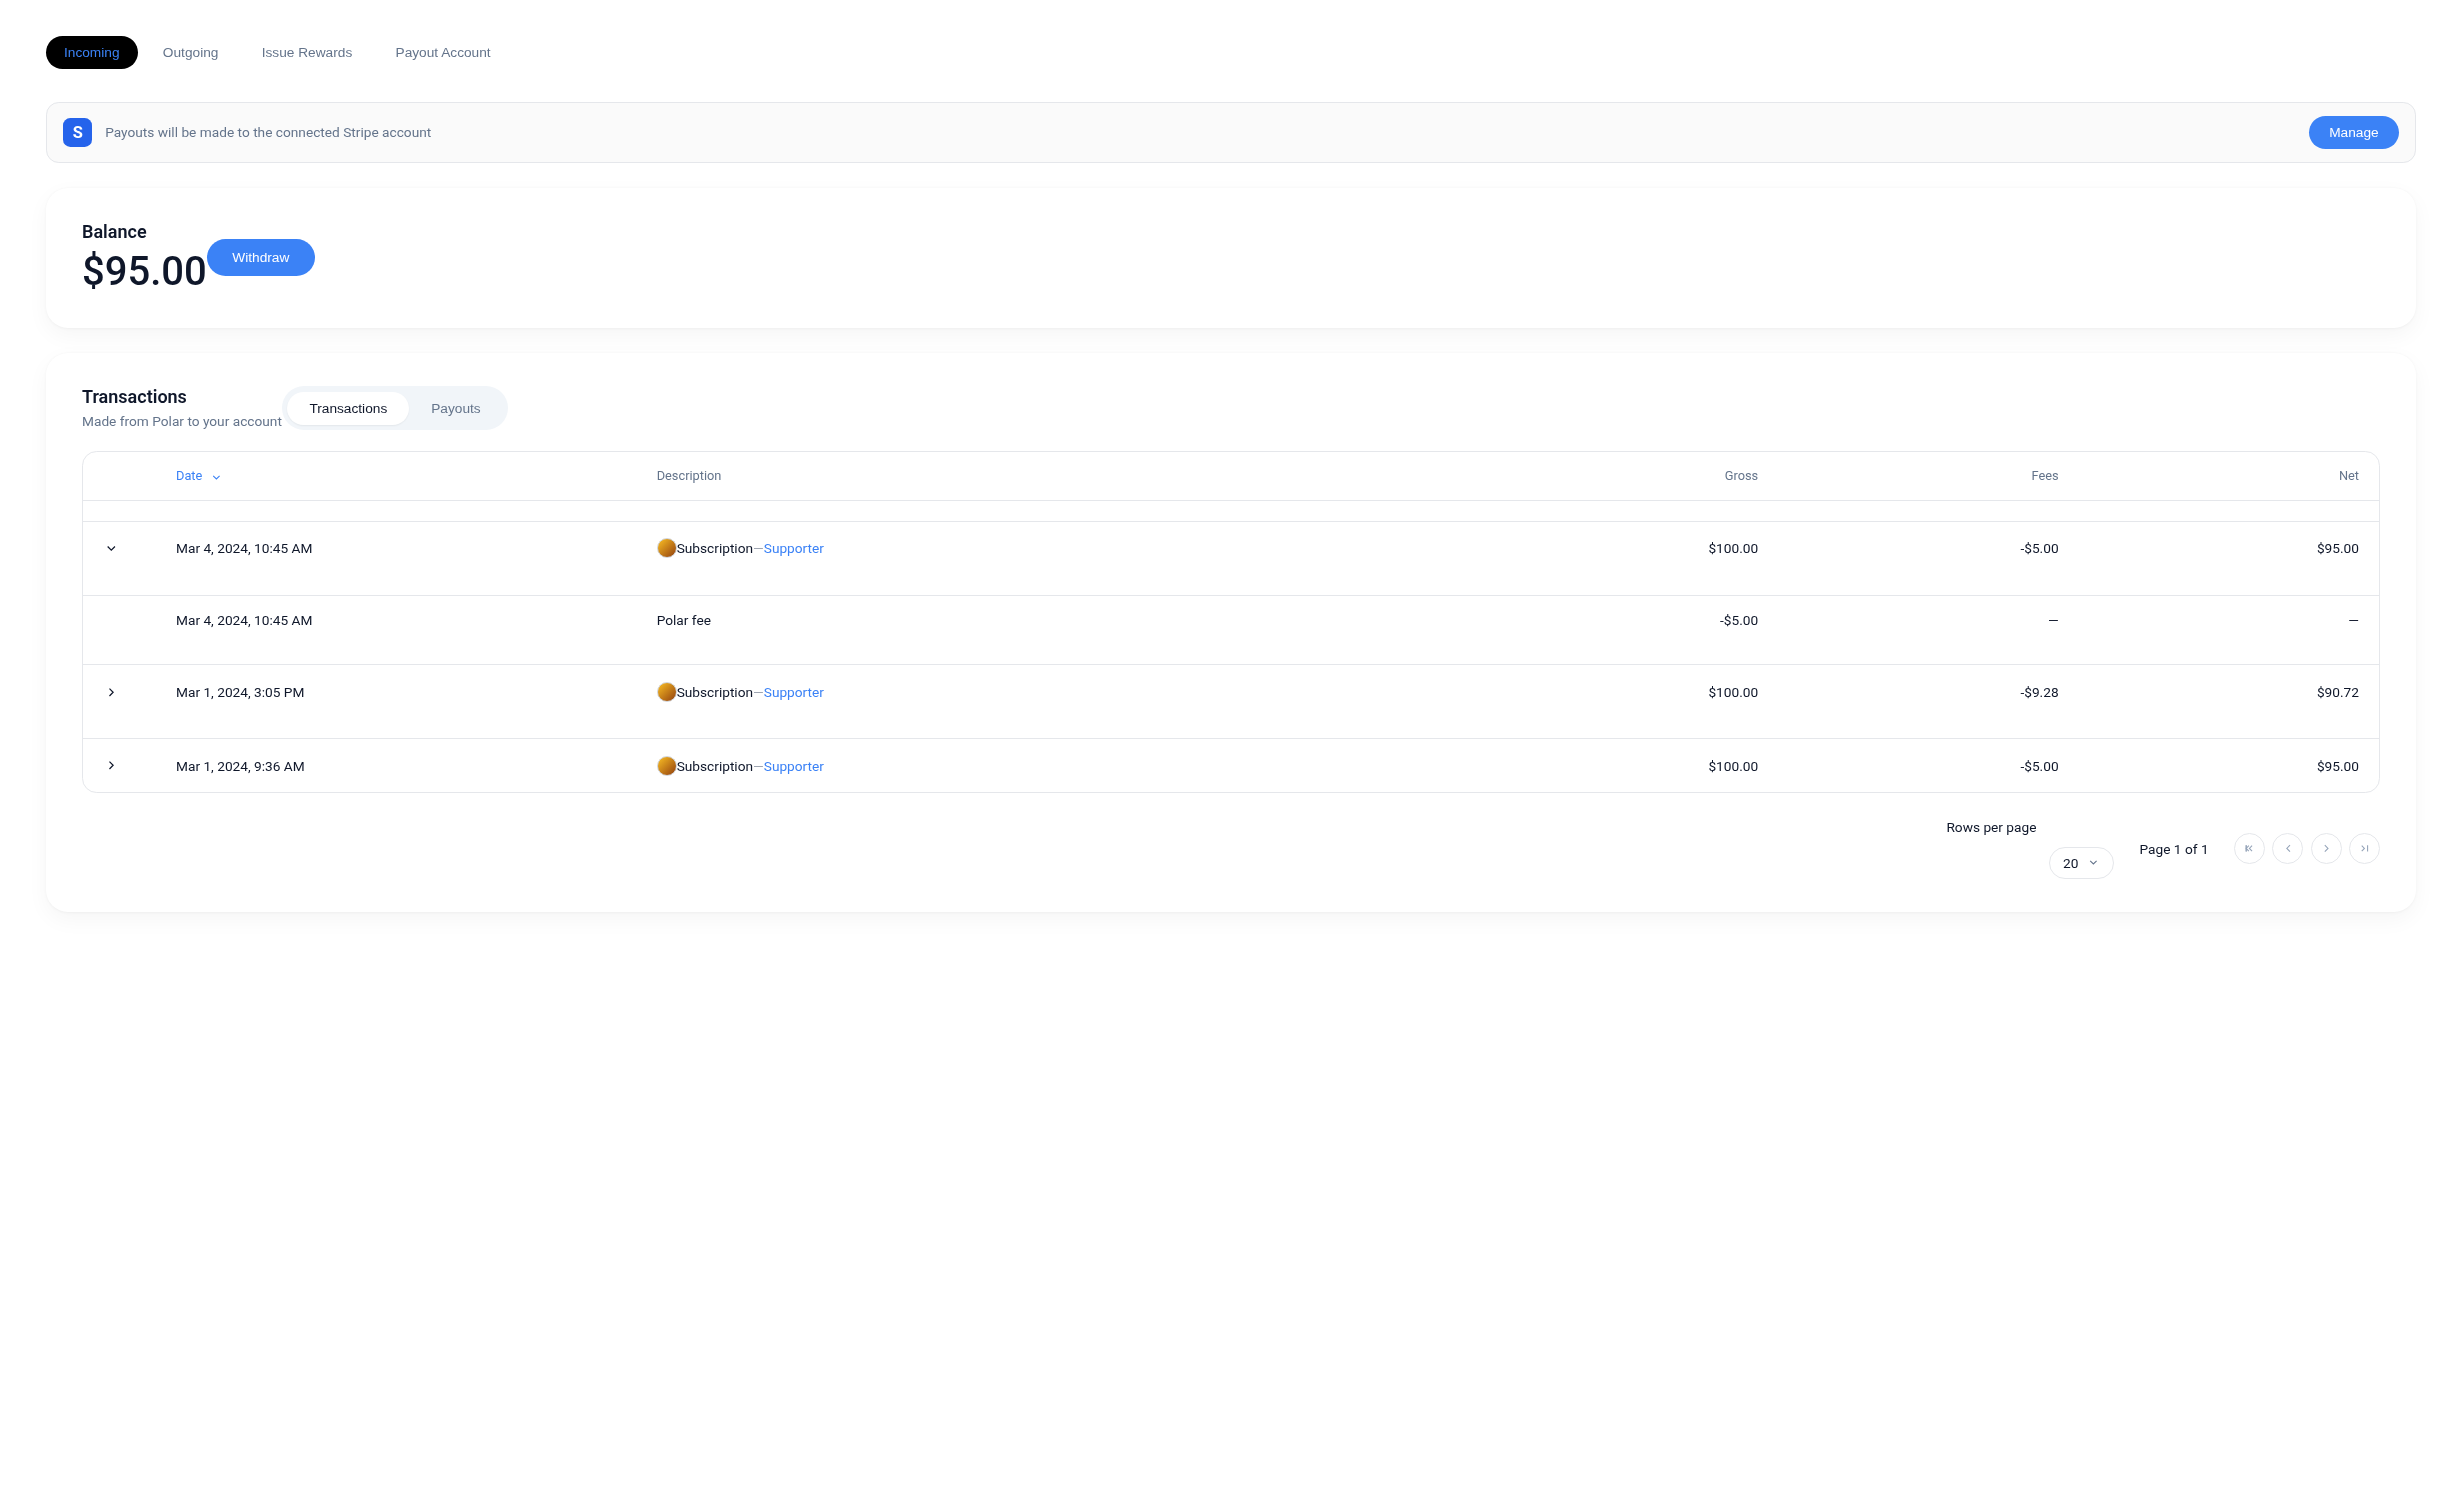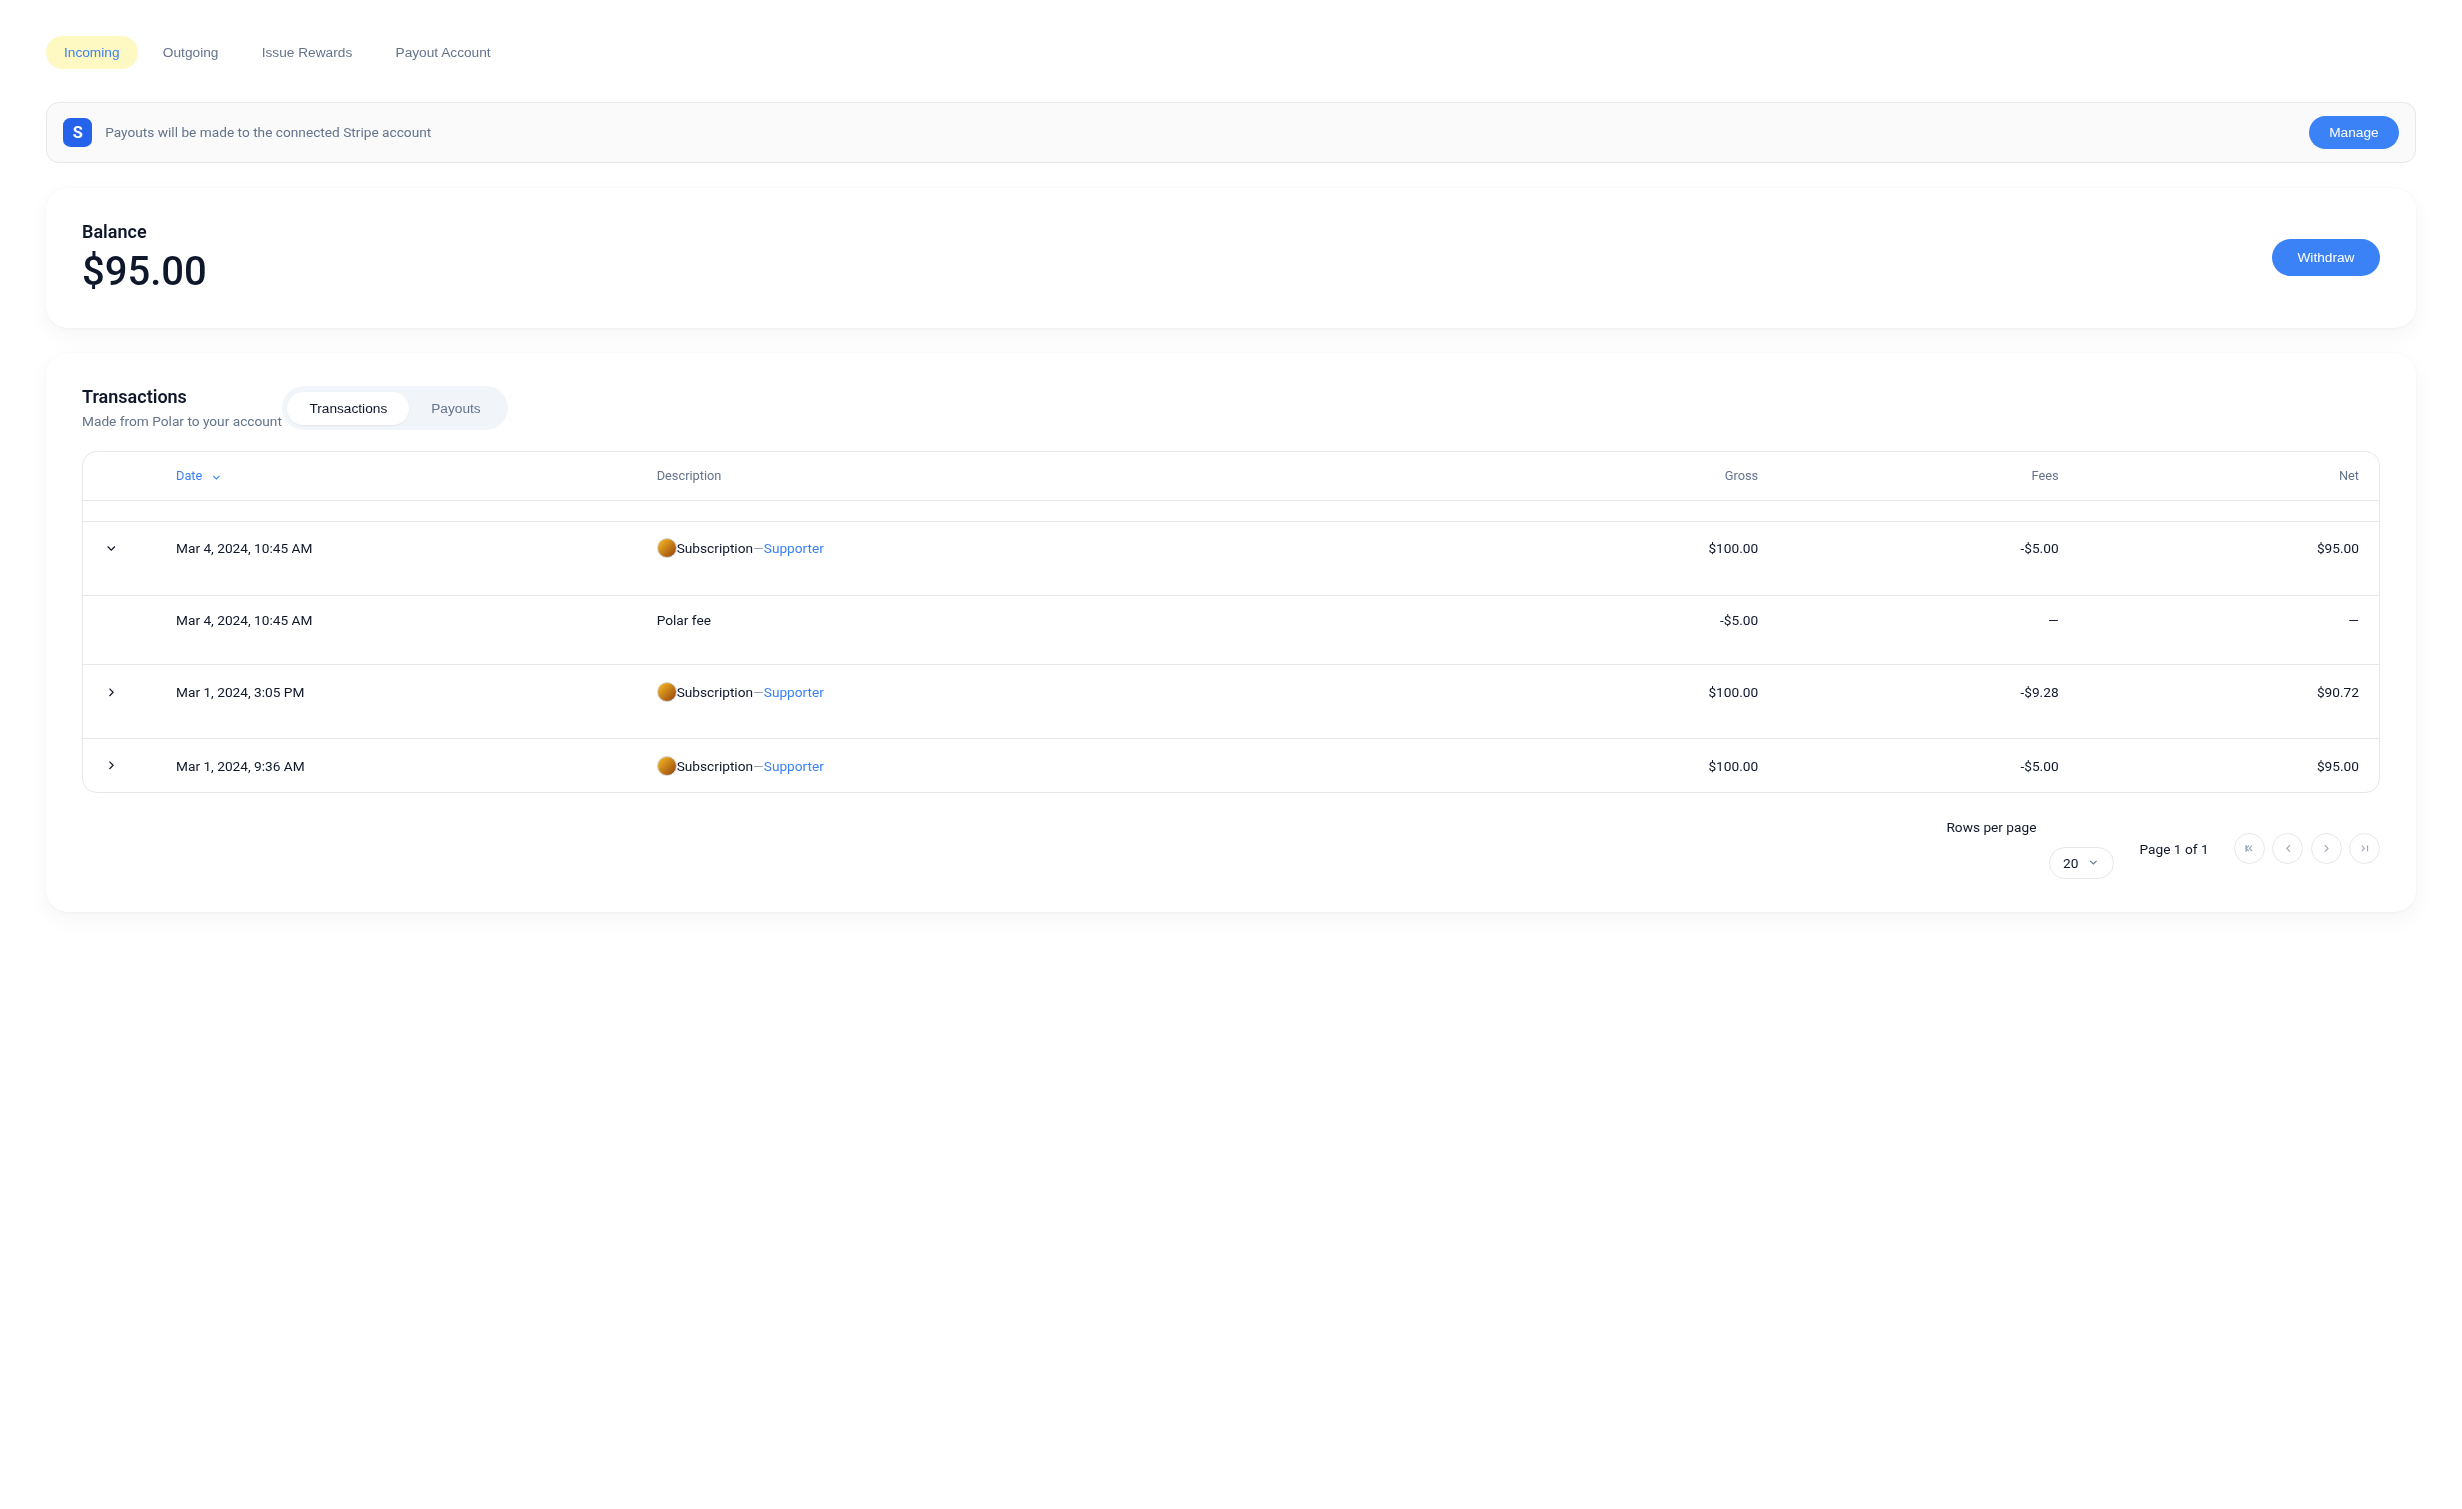--- a/index.html
+++ b/index.html
@@ -13,21 +13,21 @@
     .nav-tabs { display: flex; gap: 7.3px; margin-bottom: 33px; }
     .nav-tab {
       padding: 9px 18px;
       border-radius: 18px;
       font-size: 13.7px;
       color: #64748b;
       cursor: pointer;
       background: transparent;
       border: none;
     }
-    .nav-tab.active { background: #fef9c3; color: #3b82f6; font-weight: 500; }
+    .nav-tab.active { background: #000000; color: #3b82f6; font-weight: 500; }
     
     .banner {
       display: flex;
       align-items: center;
       border: 0.9px solid #e5e7eb;
       border-radius: 12.8px;
       padding: 12.8px 16.4px;
       margin-bottom: 25.5px;
       background: #fafafa;
     }
@@ -51,21 +51,21 @@
       cursor: pointer;
     }
     
     .card {
       background: #fff;
       border-radius: 22px;
       box-shadow: 0 0.9px 2.7px rgba(0,0,0,0.04), 0 7.3px 22px rgba(0,0,0,0.04);
       padding: 33px 36px;
       margin-bottom: 25.5px;
     }
-    .balance-row { display: flex; align-items: center; justify-content: space-between; }
+    .balance-row { display: flex; align-items: center; }
     .balance-label { font-size: 18px; font-weight: 600; color: #0f172a; margin-bottom: 5.5px; }
     .balance-amount { font-size: 40px; font-weight: 500; color: #0f172a; }
     
     .trans-header { display: flex; align-items: flex-start; margin-bottom: 21px; }
     .trans-title { font-size: 18px; font-weight: 600; color: #0f172a; margin-bottom: 5.5px; }
     .trans-sub { font-size: 13.7px; color: #64748b; }
     .seg { display: flex; background: #f1f5f9; border-radius: 911px; padding: 5.5px; }
     .seg-btn {
       padding: 9px 22px;
       border-radius: 911px;

